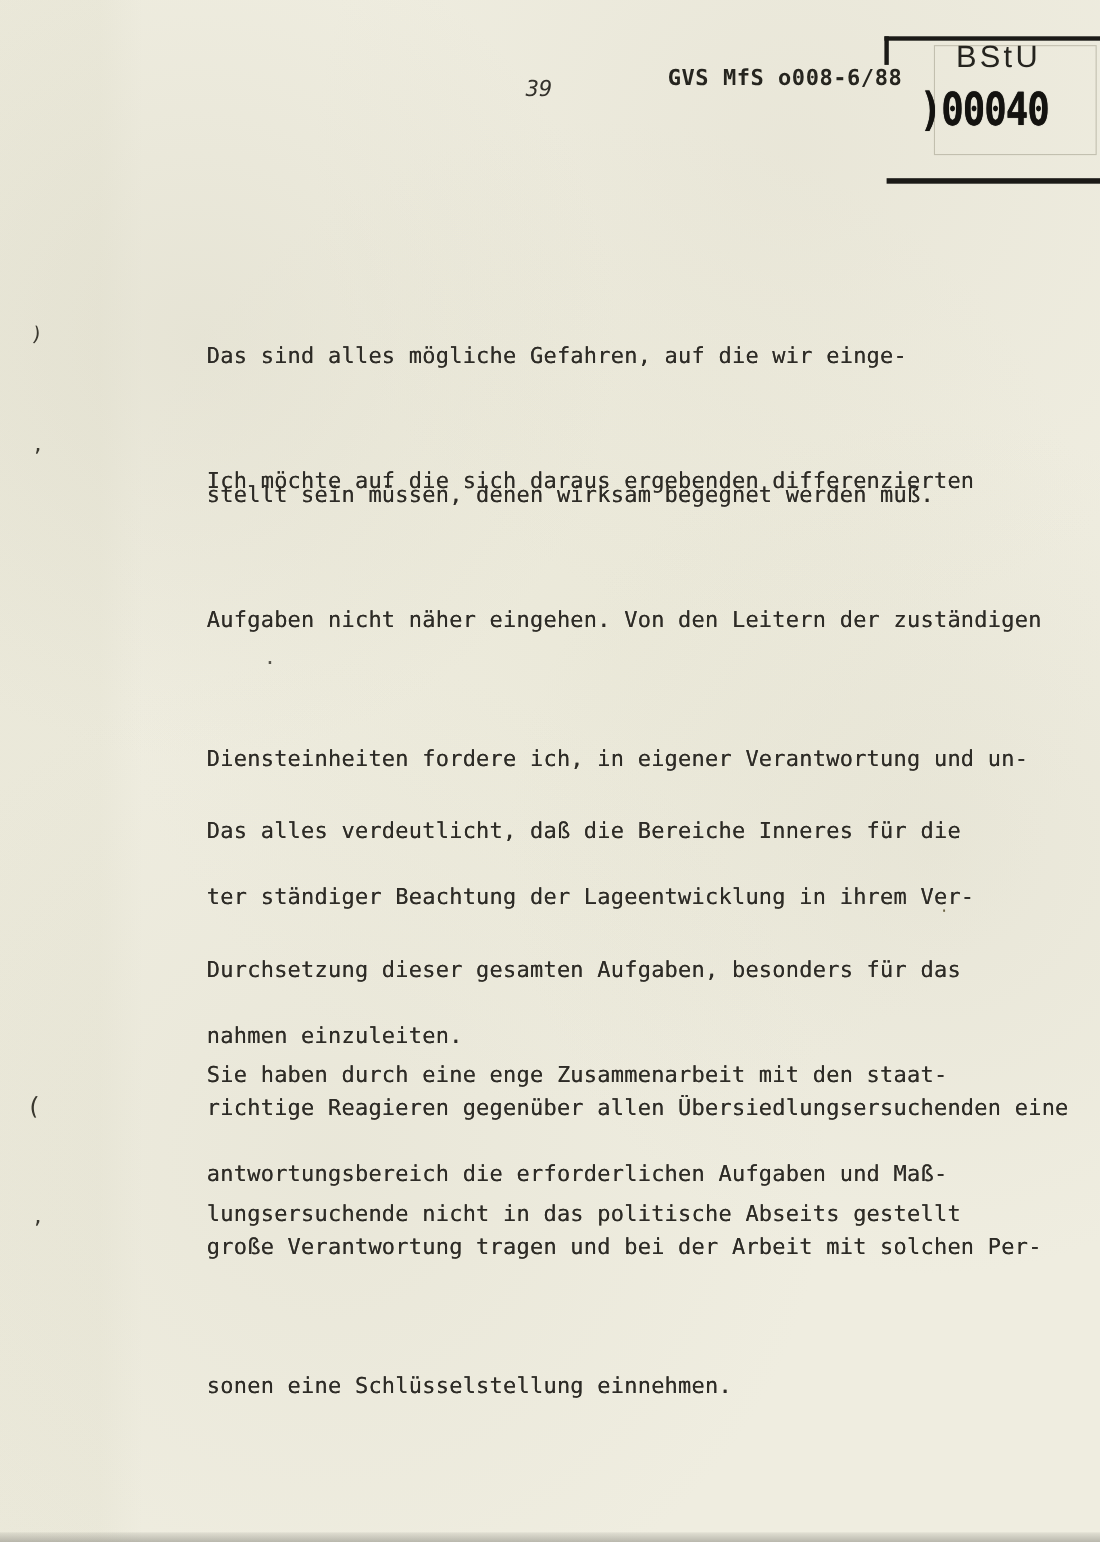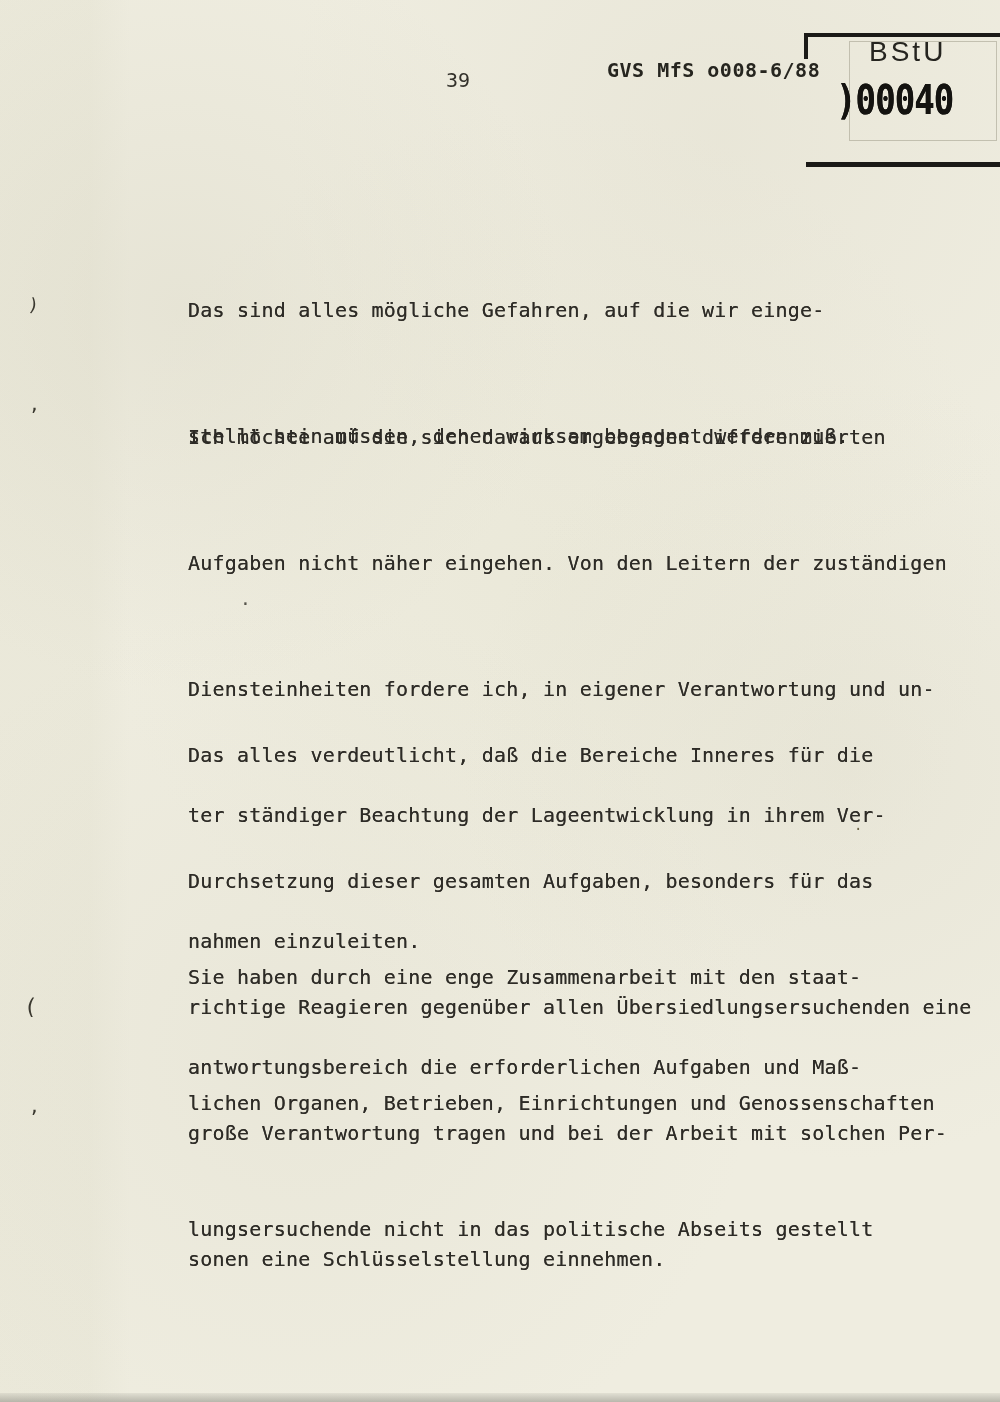--- a/index.html
+++ b/index.html
@@ -14,22 +14,22 @@
       radial-gradient(circle at 85% 55%, rgba(208,205,186,0.22) 0%, rgba(208,205,186,0) 34%),
       radial-gradient(circle at 30% 75%, rgba(212,209,190,0.22) 0%, rgba(212,209,190,0) 36%),
       radial-gradient(circle at 55% 40%, rgba(230,228,210,0.5) 0%, rgba(230,228,210,0) 45%),
       linear-gradient(90deg, rgba(226,224,206,0.35) 90px, rgba(226,224,206,0) 130px);
     overflow: hidden;
     font-family: "DejaVu Sans Mono", monospace;
     color: #2d2b26;
   }
   
   .page-number {
-    position: absolute; left: 446px; top: 70px;
-    font-size: 20px; line-height: 1; color: #33312b;
+    position: absolute; left: 478px; top: 70px;
+    font-size: 20px; line-height: 1; color: #33312b; font-style: italic;
   }
   .classification {
     position: absolute; left: 607px; top: 60px;
     font-size: 20px; font-weight: bold; line-height: 1;
     letter-spacing: 0.5px; color: #26251f;
   }
   
   .stamp { position: absolute; left: 16px; top: 0; width: 1000px; height: 200px; }
   .stamp .line { position: absolute; background: #1b1a17; }
   .stamp .top-line    { left: 788px; top: 33px;  width: 212px; height: 4px; }
@@ -52,21 +52,21 @@
     transform: scale(0.92, 1.12); transform-origin: left top;
     text-shadow: 0 0 0.6px #141310;
   }
   
   .para {
     position: absolute; left: 188px;
     font-size: 20px; line-height: 42px; white-space: pre;
     letter-spacing: 0.2px;
     text-shadow: 0 0 0.5px rgba(45,43,38,0.8);
   }
-  .p1 { top: 205px; }
+  .p1 { top: 218px; }
   .p2 { top: 332px; }
   .p3 { top: 650px; }
   .p4 { top: 872px; }
   
   .artifact {
     position: absolute; color: #3a382f; font-size: 18px; line-height: 1;
   }
   .a1 { left: 28px;  top: 296px;  transform: rotate(8deg); }
   .a2 { left: 29px;  top: 396px;  }
   .a3 { left: 24px;  top: 996px;  font-size: 22px; transform: rotate(4deg); }
@@ -113,21 +113,20 @@
   <div class="para p3">
     <div>Das alles verdeutlicht, daß die Bereiche Inneres für die</div>
     <div>Durchsetzung dieser gesamten Aufgaben, besonders für das</div>
     <div>richtige Reagieren gegenüber allen Übersiedlungsersuchenden eine</div>
     <div>große Verantwortung tragen und bei der Arbeit mit solchen Per-</div>
     <div>sonen eine Schlüsselstellung einnehmen.</div>
   </div>
 
   <div class="para p4">
     <div>Sie haben durch eine enge Zusammenarbeit mit den staat-</div>
-    <div>lichen Organen, Betrieben, Einrichtungen und Genossenschaften</div>
     <div>lungsersuchende nicht in das politische Abseits gestellt</div>
     
     
     
     
     
   </div>
 
   <span class="artifact a1">)</span>
   <span class="artifact a2">,</span>

